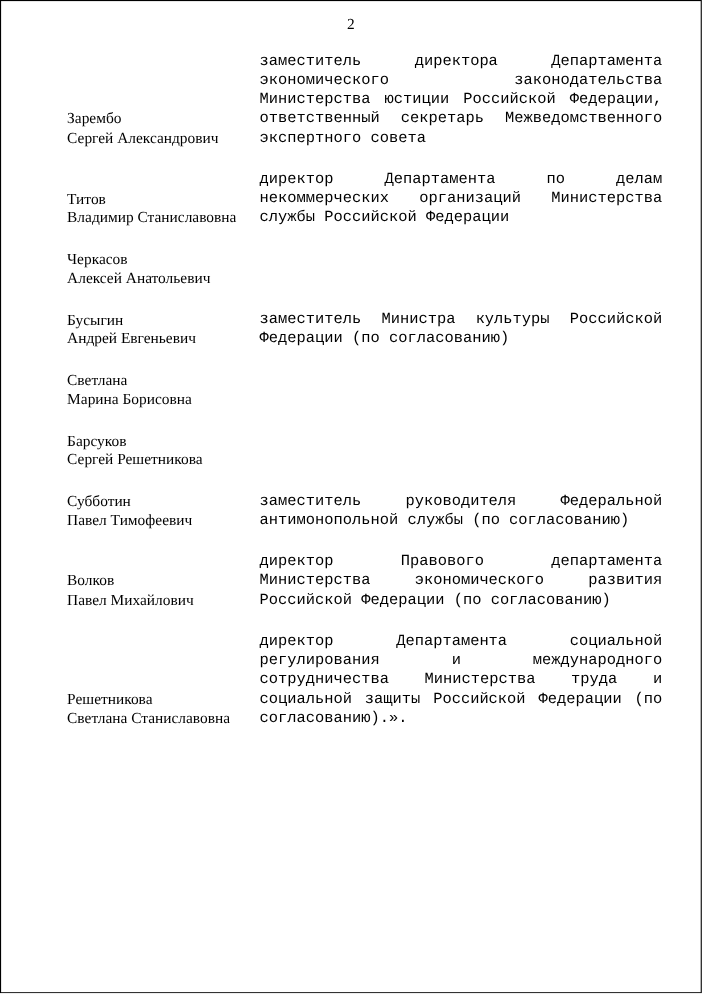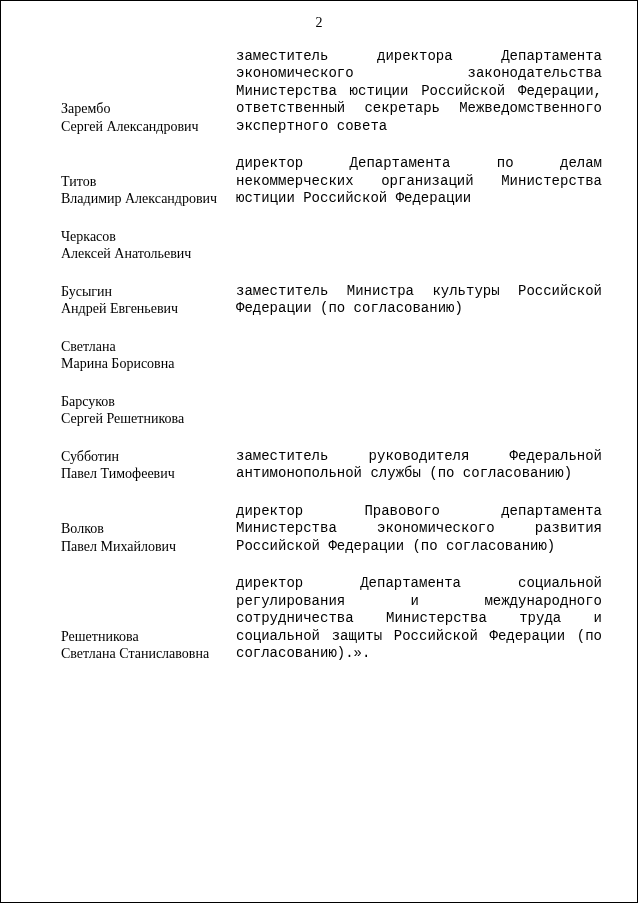--- a/index.html
+++ b/index.html
@@ -53,22 +53,22 @@
   <div class="content">
 
     <div class="row">
       <div class="name">Зарембо
 Сергей Александрович</div>
       <div class="role">заместитель директора Департамента экономического законодательства Министерства юстиции Российской Федерации, ответственный секретарь Межведомственного экспертного совета</div>
     </div>
 
     <div class="row">
       <div class="name">Титов
-Владимир Александрович</div>
-      <div class="role">директор Департамента по делам некоммерческих организаций Министерства юстиции Российской Федерации</div>
+Владимир Станиславовна</div>
+      <div class="role">директор Департамента по делам некоммерческих организаций Министерства службы Российской Федерации</div>
     </div>
 
     <div class="row">
       <div class="name">Черкасов
 Алексей Анатольевич</div>
     </div>
 
     <div class="row">
       <div class="name">Бусыгин
 Андрей Евгеньевич</div>

